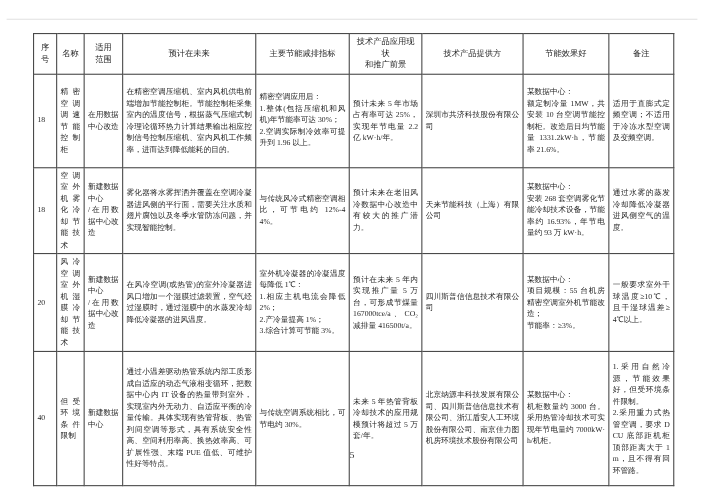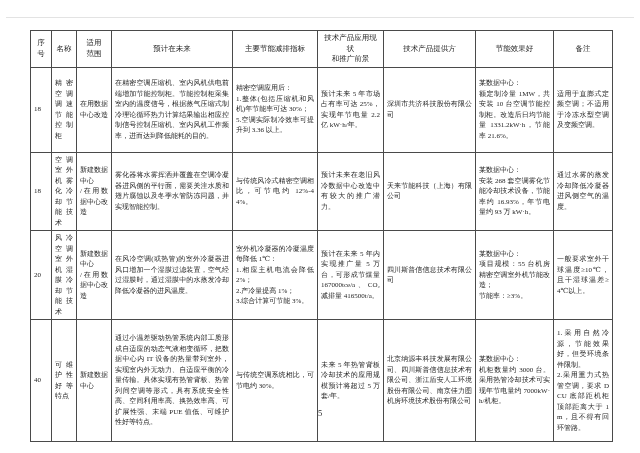--- a/index.html
+++ b/index.html
@@ -10,20 +10,21 @@
     height: 453px;
     overflow: hidden;
     font-family: "Liberation Serif", "DejaVu Serif", serif;
     color: #1f1f1f;
   }
   .page {
     position: relative;
     width: 640px;
     height: 453px;
     background: #ffffff;
+    font-family: Liberation Serif, serif;
   }
   .scan-line {
     position: absolute;
     left: 6px;
     top: 17px;
     width: 628px;
     height: 1px;
     background: #e3e3e3;
   }
   table.doc-table {
@@ -108,21 +109,21 @@
       </tr>
     </thead>
     <tbody>
       <tr class="h-r17">
         <td class="c-no">18</td>
         <td class="c-name">精密空调调速节能控制柜</td>
         <td class="c-scope">在用数据中心改造</td>
         <td>在精密空调压缩机、室内风机供电前端增加节能控制柜。节能控制柜采集室内的温度信号，根据蒸气压缩式制冷理论循环热力计算结果输出相应控制信号控制压缩机、室内风机工作频率，进而达到降低能耗的目的。</td>
         <td>精密空调应用后：
 1.整体(包括压缩机和风机)年节能率可达 30%；
-5.空调实际制冷效率可提升到 3.36 以上。</td>
+2.空调实际制冷效率可提升到 1.96 以上。</td>
         <td>预计未来 5 年市场占有率可达 25%，实现年节电量 2.2 亿 kW·h/年。</td>
         <td>深圳市共济科技股份有限公司</td>
         <td>某数据中心：
 额定制冷量 1MW，共安装 10 台空调节能控制柜。改造后日均节能量 1331.2kW·h，节能率 21.6%。</td>
         <td>适用于直膨式定频空调；不适用于冷冻水型空调及变频空调。</td>
       </tr>
       <tr class="h-r18">
         <td class="c-no">18</td>
         <td class="c-name">空调室外机雾化冷却节能技术</td>
         <td class="c-scope">新建数据中心
@@ -147,21 +148,21 @@
 3.综合计算可节能 3%。</td>
         <td>预计在未来 5 年内实现推广量 5 万台，可形成节煤量 167000tce/a、CO₂减排量 416500t/a。</td>
         <td>四川斯普信信息技术有限公司</td>
         <td>某数据中心：
 项目规模：55 台机房精密空调室外机节能改造；
 节能率：≥3%。</td>
         <td>一般要求室外干球温度≥10℃，且干湿球温差≥4℃以上。</td>
       </tr>
       <tr class="h-r20">
         <td class="c-no">40</td>
-        <td class="c-name">可维护性好等特点</td>
+        <td class="c-name">但受环境条件限制</td>
         <td class="c-scope">新建数据中心</td>
         <td>通过小温差驱动热管系统内部工质形成自适应的动态气液相变循环，把数据中心内 IT 设备的热量带到室外，实现室内外无动力、自适应平衡的冷量传输。具体实现有热管背板、热管列间空调等形式，具有系统安全性高、空间利用率高、换热效率高、可扩展性强、末端 PUE 值低、可维护性好等特点。</td>
         <td>与传统空调系统相比，可节电约 30%。</td>
         <td>未来 5 年热管背板冷却技术的应用规模预计将超过 5 万套/年。</td>
         <td>北京纳源丰科技发展有限公司、四川斯普信信息技术有限公司、浙江盾安人工环境股份有限公司、南京佳力图机房环境技术股份有限公司</td>
         <td>某数据中心：
 机柜数量约 3000 台。采用热管冷却技术可实现年节电量约 7000kW·h/机柜。</td>
         <td>1.采用自然冷源，节能效果好，但受环境条件限制。
 2.采用重力式热管空调，要求 DCU 底部距机柜顶部距离大于 1m，且不得有回环管路。</td>
       </tr>

